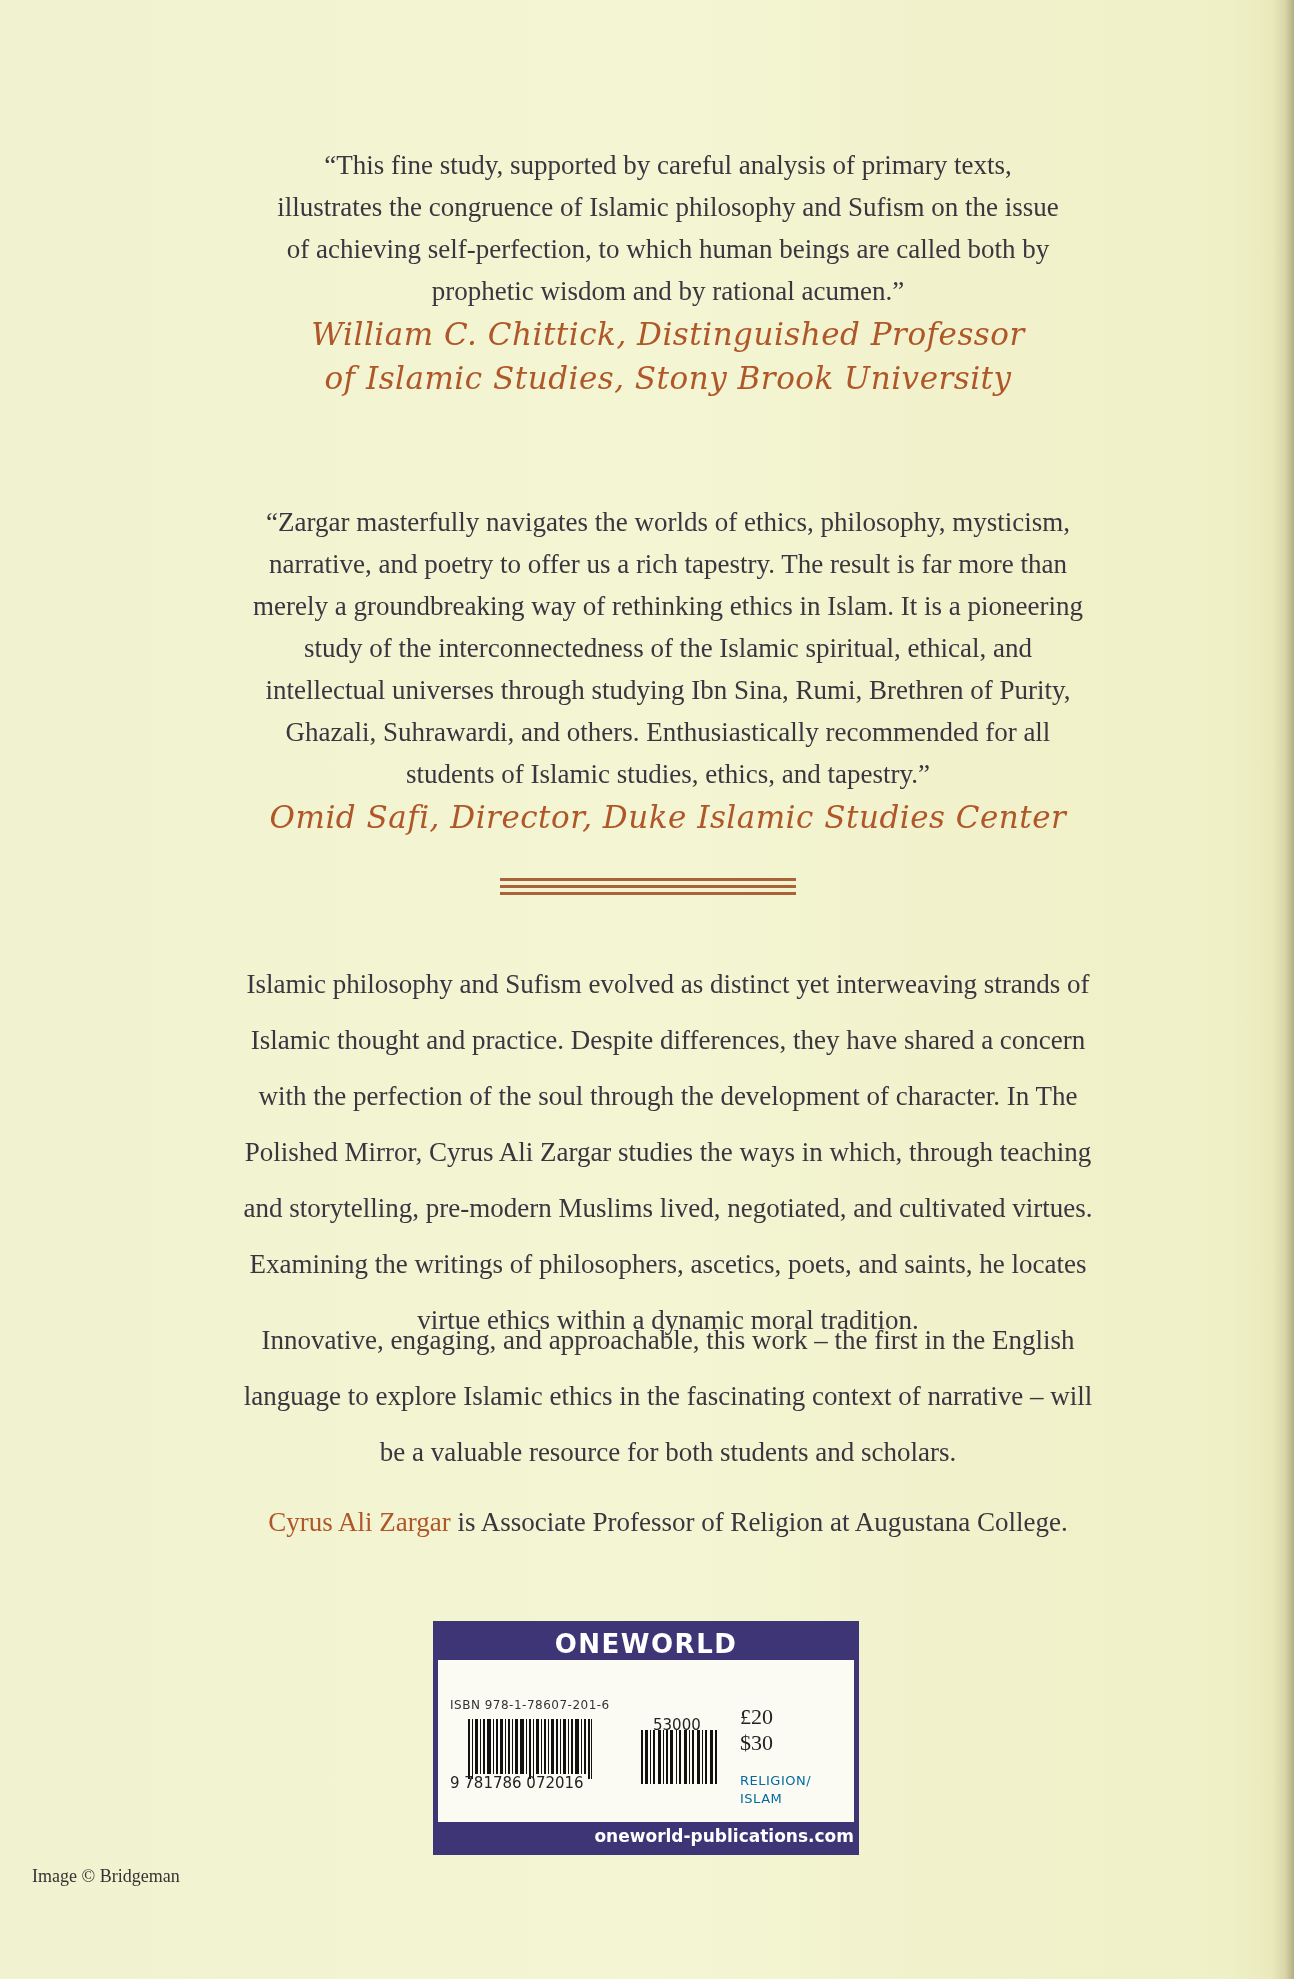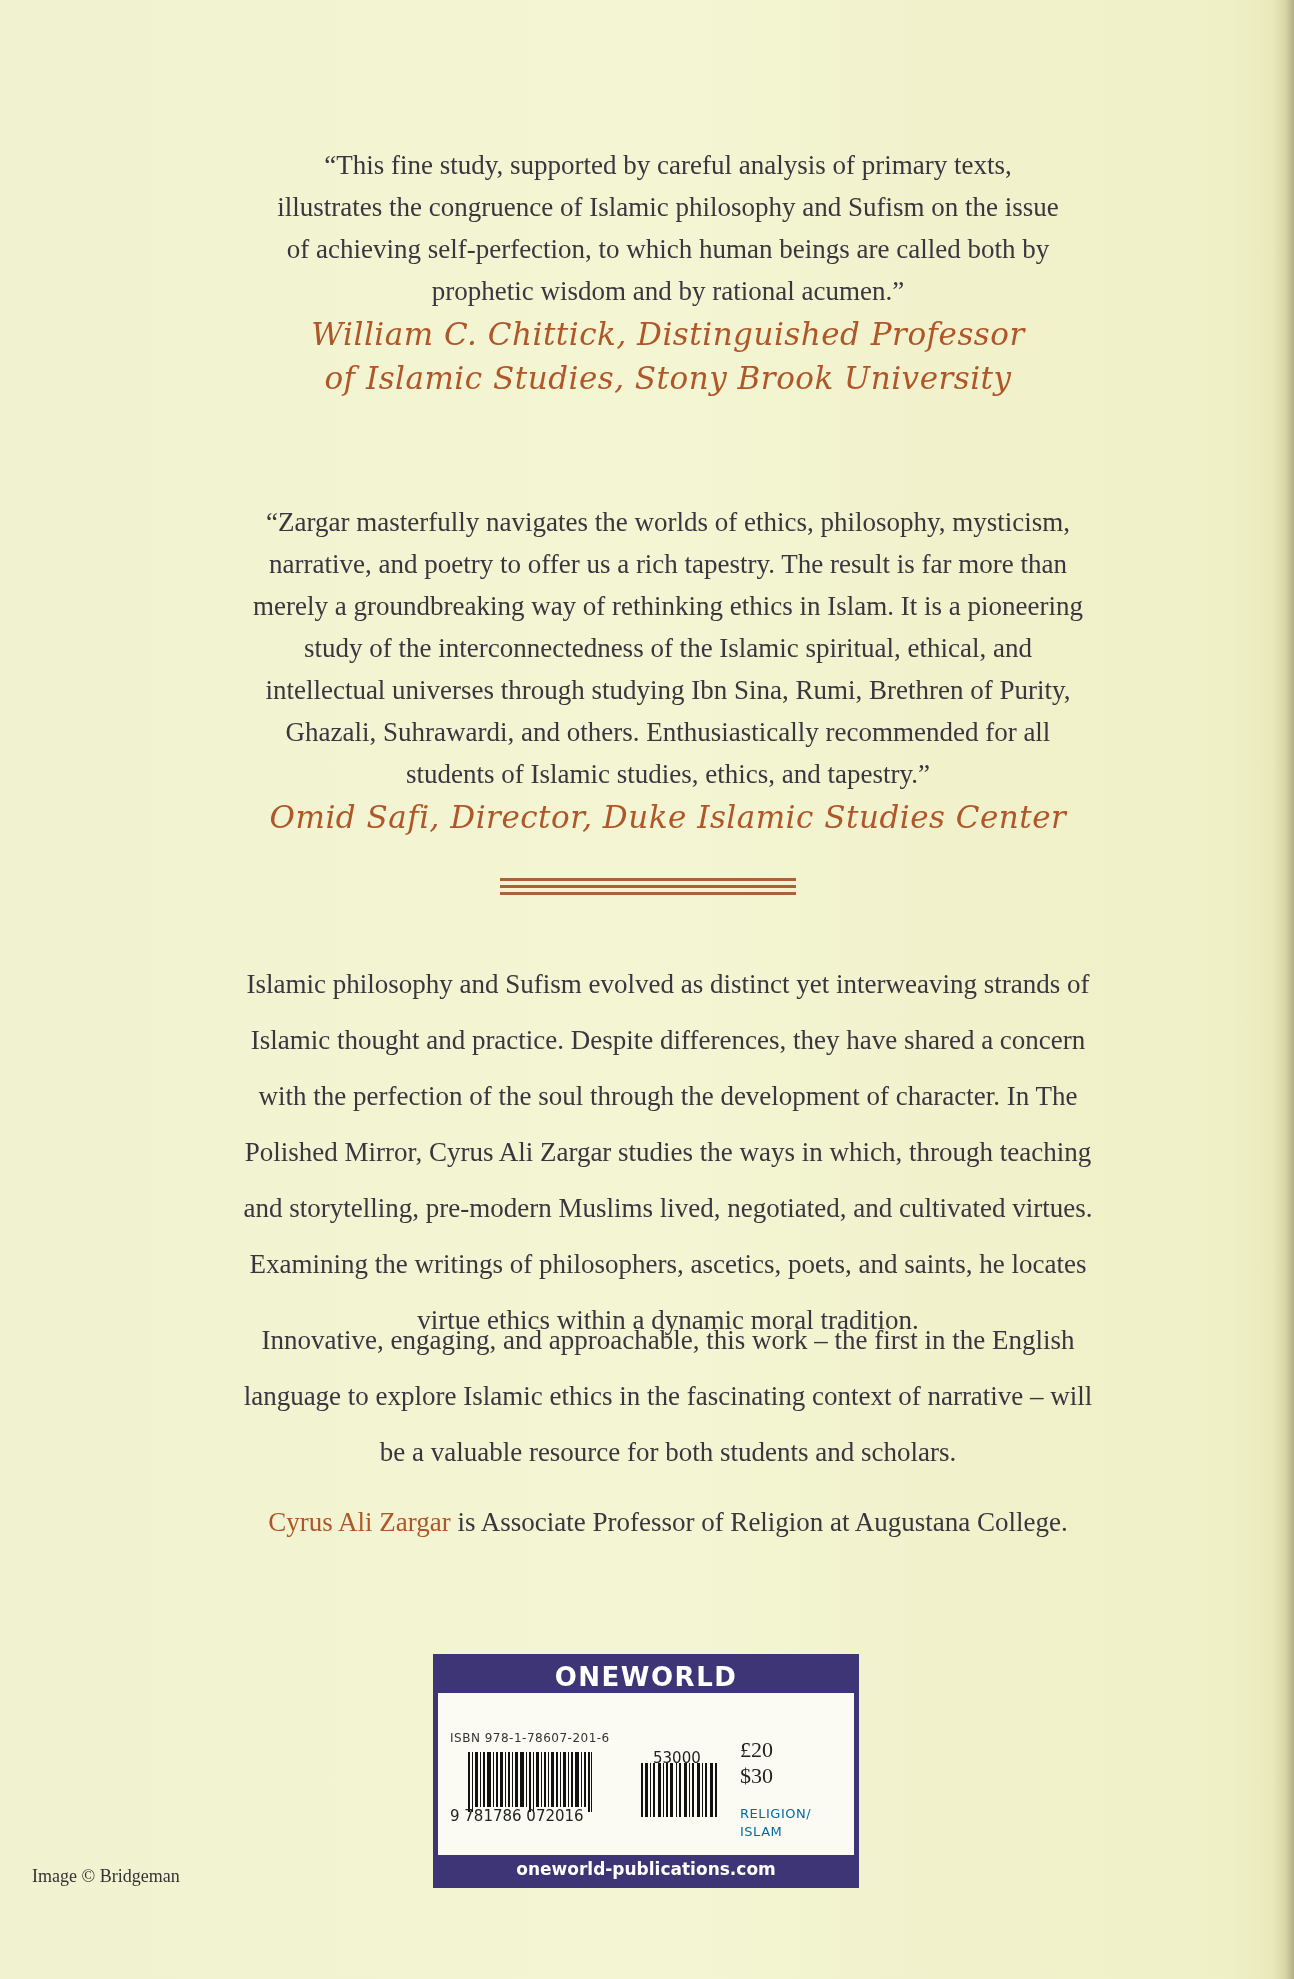--- a/index.html
+++ b/index.html
@@ -11,23 +11,23 @@
   }
   .edge { position:absolute; right:0; top:0; width:22px; height:100%;
     background: linear-gradient(90deg, rgba(0,0,0,0) 0%, rgba(120,110,60,0.15) 60%, rgba(80,70,40,0.35) 100%); }
   .block { position:absolute; left:0; width:1294px; text-align:center;padding-left:21px; }
   .quote { font-size:27px; line-height:42px; margin:0; }
   .attr { font-family: "DejaVu Serif", serif; font-style:italic; color:#b0572a; font-size:31px; line-height:44px; letter-spacing:0.5px; }
   .para { font-size:27px; line-height:44px; margin:12px; }
   .author { color:#b0572a; }
   .rules { position:absolute; left:500px; width:296px; top:878px; }
   .rules div { height:3px; background:#a9623a; margin-bottom:4px; }
-  .label-box { position:absolute; left:433px; top:1621px; width:426px; height:234px; background:#fbfbf4; border:5px solid #3d3575; box-sizing:border-box;margin-top:33px; }
+  .label-box { position:absolute; left:433px; top:1621px; width:426px; height:234px; background:#fbfbf4; border:5px solid #3d3575; box-sizing:border-box; }
   .label-top { position:absolute; left:0; top:0; width:100%; height:34px; background:#3d3575; color:#fff; font-family:"DejaVu Sans", sans-serif; font-weight:bold; font-size:26px; letter-spacing:1.5px; text-align:center; line-height:36px; }
-  .label-bottom { position:absolute; left:0; bottom:0; width:100%; height:28px; background:#3d3575; color:#fff; font-family:"DejaVu Sans", sans-serif; font-weight:bold; font-size:17px; text-align:center; line-height:28px; }
+  .label-bottom { position:absolute; left:0; bottom:0; width:100%; height:28px; background:#3d3575; color:#fff; font-family:"DejaVu Sans", sans-serif; font-weight:bold; font-size:17px; text-align:right; line-height:28px; }
   .isbn { position:absolute; left:12px; top:72px; font-family:"DejaVu Sans", sans-serif; font-size:12px; color:#333; letter-spacing:0.5px; }
   .barcode { position:absolute; left:30px; top:93px; width:125px; height:60px; }
   .barcode2 { position:absolute; left:203px; top:104px; width:77px; height:54px; }
   .digits { position:absolute; left:12px; top:148px; font-family:"DejaVu Sans", sans-serif; font-size:15px; color:#222; }
   .addon { position:absolute; left:215px; top:90px; font-family:"DejaVu Sans", sans-serif; font-size:15px; color:#222; }
   .price { position:absolute; left:302px; top:78px; font-size:22px; line-height:26px; color:#222; }
   .subject { position:absolute; left:302px; top:146px; font-family:"DejaVu Sans", sans-serif; font-size:13px; line-height:18px; color:#0369a1; letter-spacing:0.5px; }
   .credit { position:absolute; left:0; width:1294px; top:1866px; font-size:18px; color:#333;margin-left:32px; }
 </style>
 </head>

